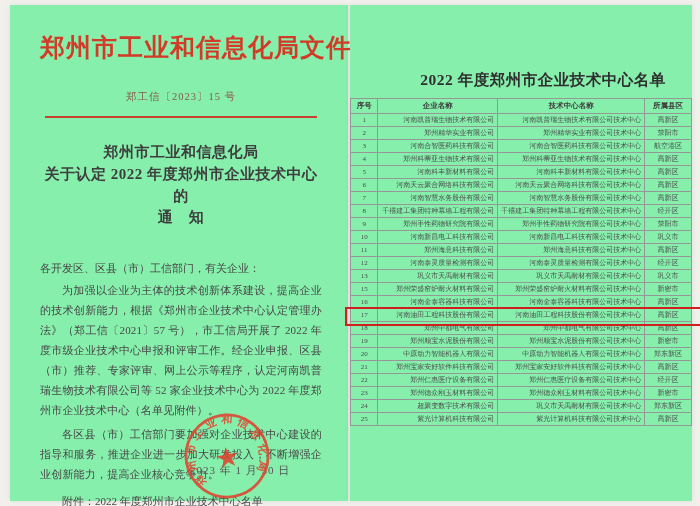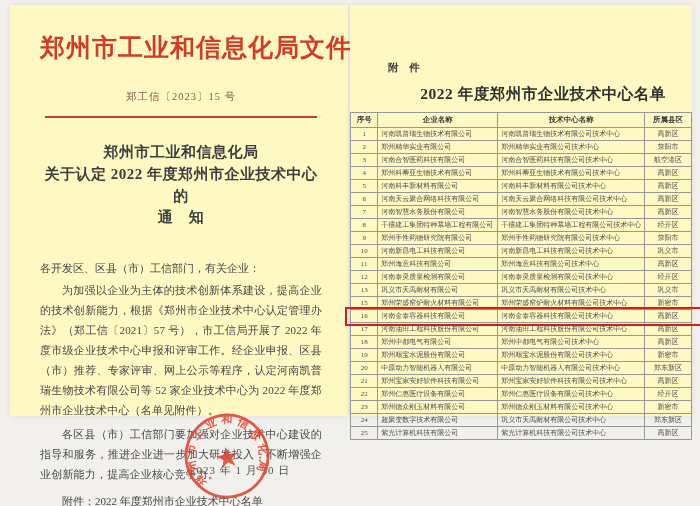--- a/index.html
+++ b/index.html
@@ -2,21 +2,21 @@
 <html><head>
 <meta charset="utf-8">
 <style>
   html,body{margin:0;padding:0;}
   body{
     width:700px;height:506px;background:#eceae6;
     font-family:"Liberation Serif","DejaVu Serif",serif;
     -webkit-font-smoothing:antialiased;
   }
   #canvas{position:relative;width:700px;height:506px;background:#f2f0ec;overflow:hidden;}
-  .page{position:absolute;top:5px;height:411px;background:#fef9c3;box-shadow:0 0 6px rgba(0,0,0,0.08);}
+  .page{position:absolute;top:5px;height:496px;background:#86efac;box-shadow:0 0 6px rgba(0,0,0,0.08);}
   #left-page{left:10px;width:338px;}
   #right-page{left:350px;width:342px;}
 
   
   .lp-inner{padding:20px 26px 0 30px;}
   .red-header{
     text-align:center;color:#d23b27;font-weight:bold;
     font-size:25px;letter-spacing:1px;margin-top:6px;white-space:nowrap;
   }
   .doc-number{text-align:center;color:#8a564a;font-size:10.5px;margin-top:26px;letter-spacing:1px;}
@@ -40,21 +40,21 @@
   .table-title{
     text-align:center;font-size:15.5px;font-weight:bold;color:#2f2f2f;
     margin-top:9px;letter-spacing:0.5px;padding-left:44px;
   }
   table{border-collapse:collapse;margin:7px auto 17px auto;table-layout:fixed;}
   th,td{border:1px solid #979797;padding:0 3px;overflow:hidden;white-space:nowrap;
         color:#4c4c4c;font-family:"Liberation Serif","DejaVu Serif",serif;}
   th{height:14px;font-size:7.5px;font-weight:bold;text-align:center;color:#3c3c3c;}
   td{height:12px;font-size:7px;line-height:12px;}
   td.c0,td.c3{text-align:center;}
-  td.c1,td.c2{text-align:left;}
+  td.c1,td.c2{text-align:right;}
   #hlbox{position:absolute;border:2px solid #cf1f1f;z-index:3;pointer-events:none;}
 </style>
 </head>
 <body>
 
 <div id="canvas">
 
   <div class="page" id="left-page">
     <div class="lp-inner">
       <div class="red-header">郑州市工业和信息化局文件</div>
@@ -82,21 +82,20 @@
         <text font-size="11" fill="#df4430" font-weight="bold" letter-spacing="4.2" font-family="Liberation Serif, DejaVu Serif, serif">
           <textPath href="#sealArc" startOffset="50%" text-anchor="middle" id="seal-text">郑州市工业和信息化局</textPath>
         </text>
         <text x="70" y="81" text-anchor="middle" font-size="28" fill="#df4430" id="seal-star">★</text>
       </svg>
     </div>
   </div>
 
   <div class="page" id="right-page">
     <div class="rp-inner">
-      <div class="attach-label">附 件</div>
       <div class="table-title">2022 年度郑州市企业技术中心名单</div>
       <table>
         <colgroup>
           <col style="width:28px">
             <col style="width:120px">
             <col style="width:128px">
             <col style="width:48px">
         </colgroup>
         <thead>
             <tr id="thead-row">

